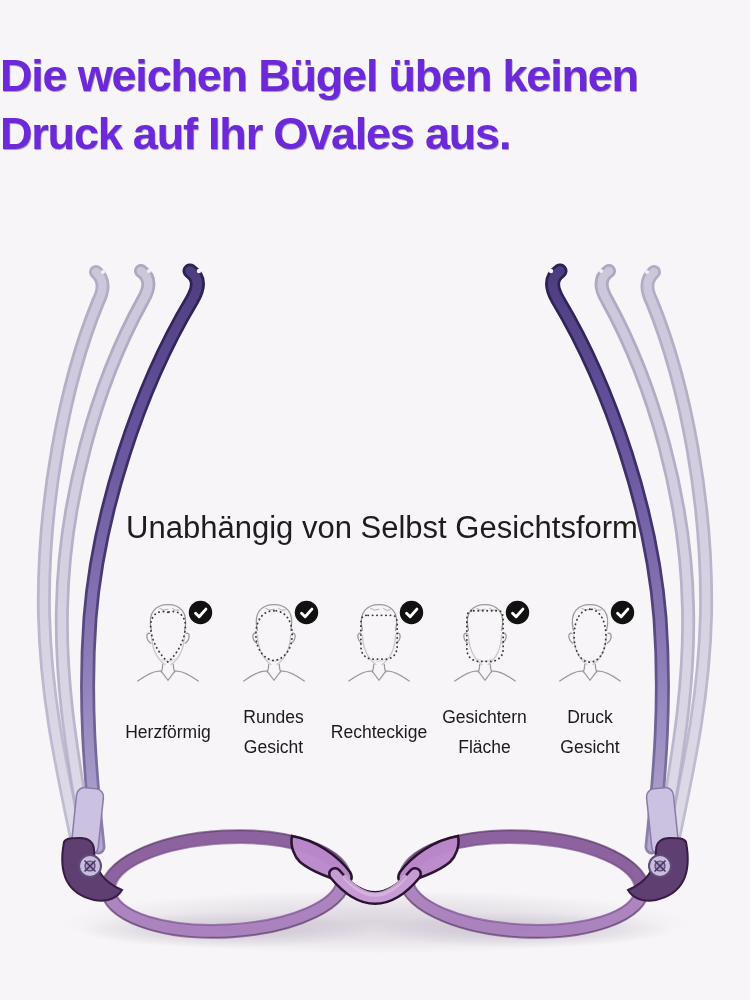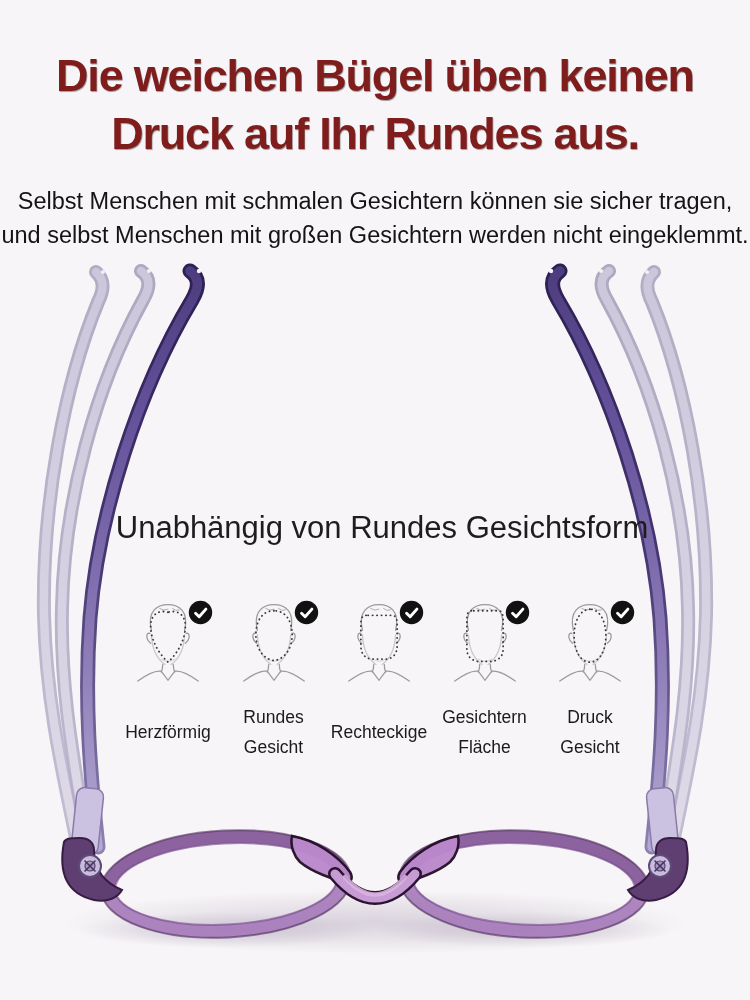--- a/index.html
+++ b/index.html
@@ -3,22 +3,22 @@
 <meta charset="utf-8">
 <style>
   html,body{margin:0;padding:0;background:#e9e9e9;}
   .page{
     position:relative;width:750px;height:1000px;margin:0 auto;
     background:#f7f5f7;overflow:hidden;
     font-family:"Liberation Sans",sans-serif;color:#121212;
   }
   .title{
     position:absolute;top:47px;left:0;right:0;z-index:3;
-    text-align:center;font-size:45px;font-weight:700;letter-spacing:-1.2px;
-    line-height:58px;color:#7f1d1d;
+    font-size:45px;font-weight:700;letter-spacing:-1.2px;
+    line-height:58px;color:#6d28d9;
     text-shadow:0.7px 0.9px 0.7px rgba(0,0,0,0.35);
   }
   .subtitle{
     position:absolute;top:184px;left:0;right:0;z-index:3;
     text-align:center;font-size:23.5px;font-weight:400;line-height:34px;color:#141414;
   }
   .photo-svg{position:absolute;left:0;top:0;width:750px;height:1000px;z-index:1;}
   .face-heading{
     position:absolute;top:510px;left:14px;right:0;z-index:3;
     text-align:center;font-size:31px;font-weight:400;color:#1d1d1d;
@@ -39,27 +39,23 @@
   .dash{fill:none;stroke:#3a3a3a;stroke-width:2.4;stroke-dasharray:0.3 5.6;stroke-linecap:round;}
   .defs-holder{position:absolute;width:0;height:0;overflow:hidden;}
 </style>
 </head>
 <body>
 
 <div class="page">
 
   <div class="title">
     <div>Die weichen Bügel üben keinen</div>
-    <div>Druck auf Ihr Rundes aus.</div>
+    <div>Druck auf Ihr Ovales aus.</div>
   </div>
 
-  <div class="subtitle">
-    <div>Selbst Menschen mit schmalen Gesichtern können sie sicher tragen,</div>
-    <div>und selbst Menschen mit großen Gesichtern werden nicht eingeklemmt.</div>
-  </div>
 
   <svg class="photo-svg" viewBox="0 0 750 1000" aria-hidden="true">
     <defs>
       <linearGradient id="gDark" x1="0" y1="1" x2="0" y2="0">
         <stop offset="0" stop-color="#b3a9d2"></stop>
           <stop offset="0.35" stop-color="#8b7ab6"></stop>
         <stop offset="0.75" stop-color="#64519b"></stop>
           <stop offset="1" stop-color="#4d3d7e"></stop>
       </linearGradient>
       <linearGradient id="gDarkEdge" x1="0" y1="1" x2="0" y2="0">
@@ -118,21 +114,21 @@
     <g id="hinge-left">
       <rect x="74" y="788" width="27" height="66" rx="8" transform="rotate(6 87 820)" fill="#cbc1e0" stroke="#8a7aa9" stroke-width="1.5"></rect>
       <path d="M64,842 C58,874 68,894 94,900 C108,903 118,897 122,890 C103,882 94,868 94,850 C94,842 88,838 80,838 C72,838 66,838 64,842 Z" fill="#5f3f72" stroke="#371c44" stroke-width="2"></path>
       <circle cx="90" cy="866" r="11" fill="#c9bcdc" stroke="#5d4b78" stroke-width="2"></circle>
       <circle cx="90" cy="866" r="5" fill="#a796c2" stroke="#564470" stroke-width="1.2"></circle>
       <path d="M85,861 L95,871 M95,861 L85,871" stroke="#463461" stroke-width="1.6" stroke-linecap="round" fill="none"></path>
     </g>
     <use href="#hinge-left" transform="translate(750,0) scale(-1,1)"></use>
   </svg>
 
-  <div class="face-heading">Unabhängig von Rundes Gesichtsform</div>
+  <div class="face-heading">Unabhängig von Selbst Gesichtsform</div>
 
   <svg class="defs-holder" aria-hidden="true">
     <defs>
       <g id="head-sketch" fill="none" stroke="#9b9b9b" stroke-width="1.7" stroke-linecap="round">
         <path d="M23,40 C17,14 31,6 45,6 C59,6 73,14 67,40"></path>
         <path d="M34,11 Q39,15 45,12 M51,11 Q55,15 60,13" stroke-width="1.3" opacity="0.8"></path>
         <path d="M21,44 C16,42 15,52 22,57"></path>
         <path d="M69,44 C74,42 75,52 68,57"></path>
         <path d="M23,46 C24,66 31,78 41,85" opacity="0.5"></path>
         <path d="M67,46 C66,66 59,78 49,85" opacity="0.5"></path>

